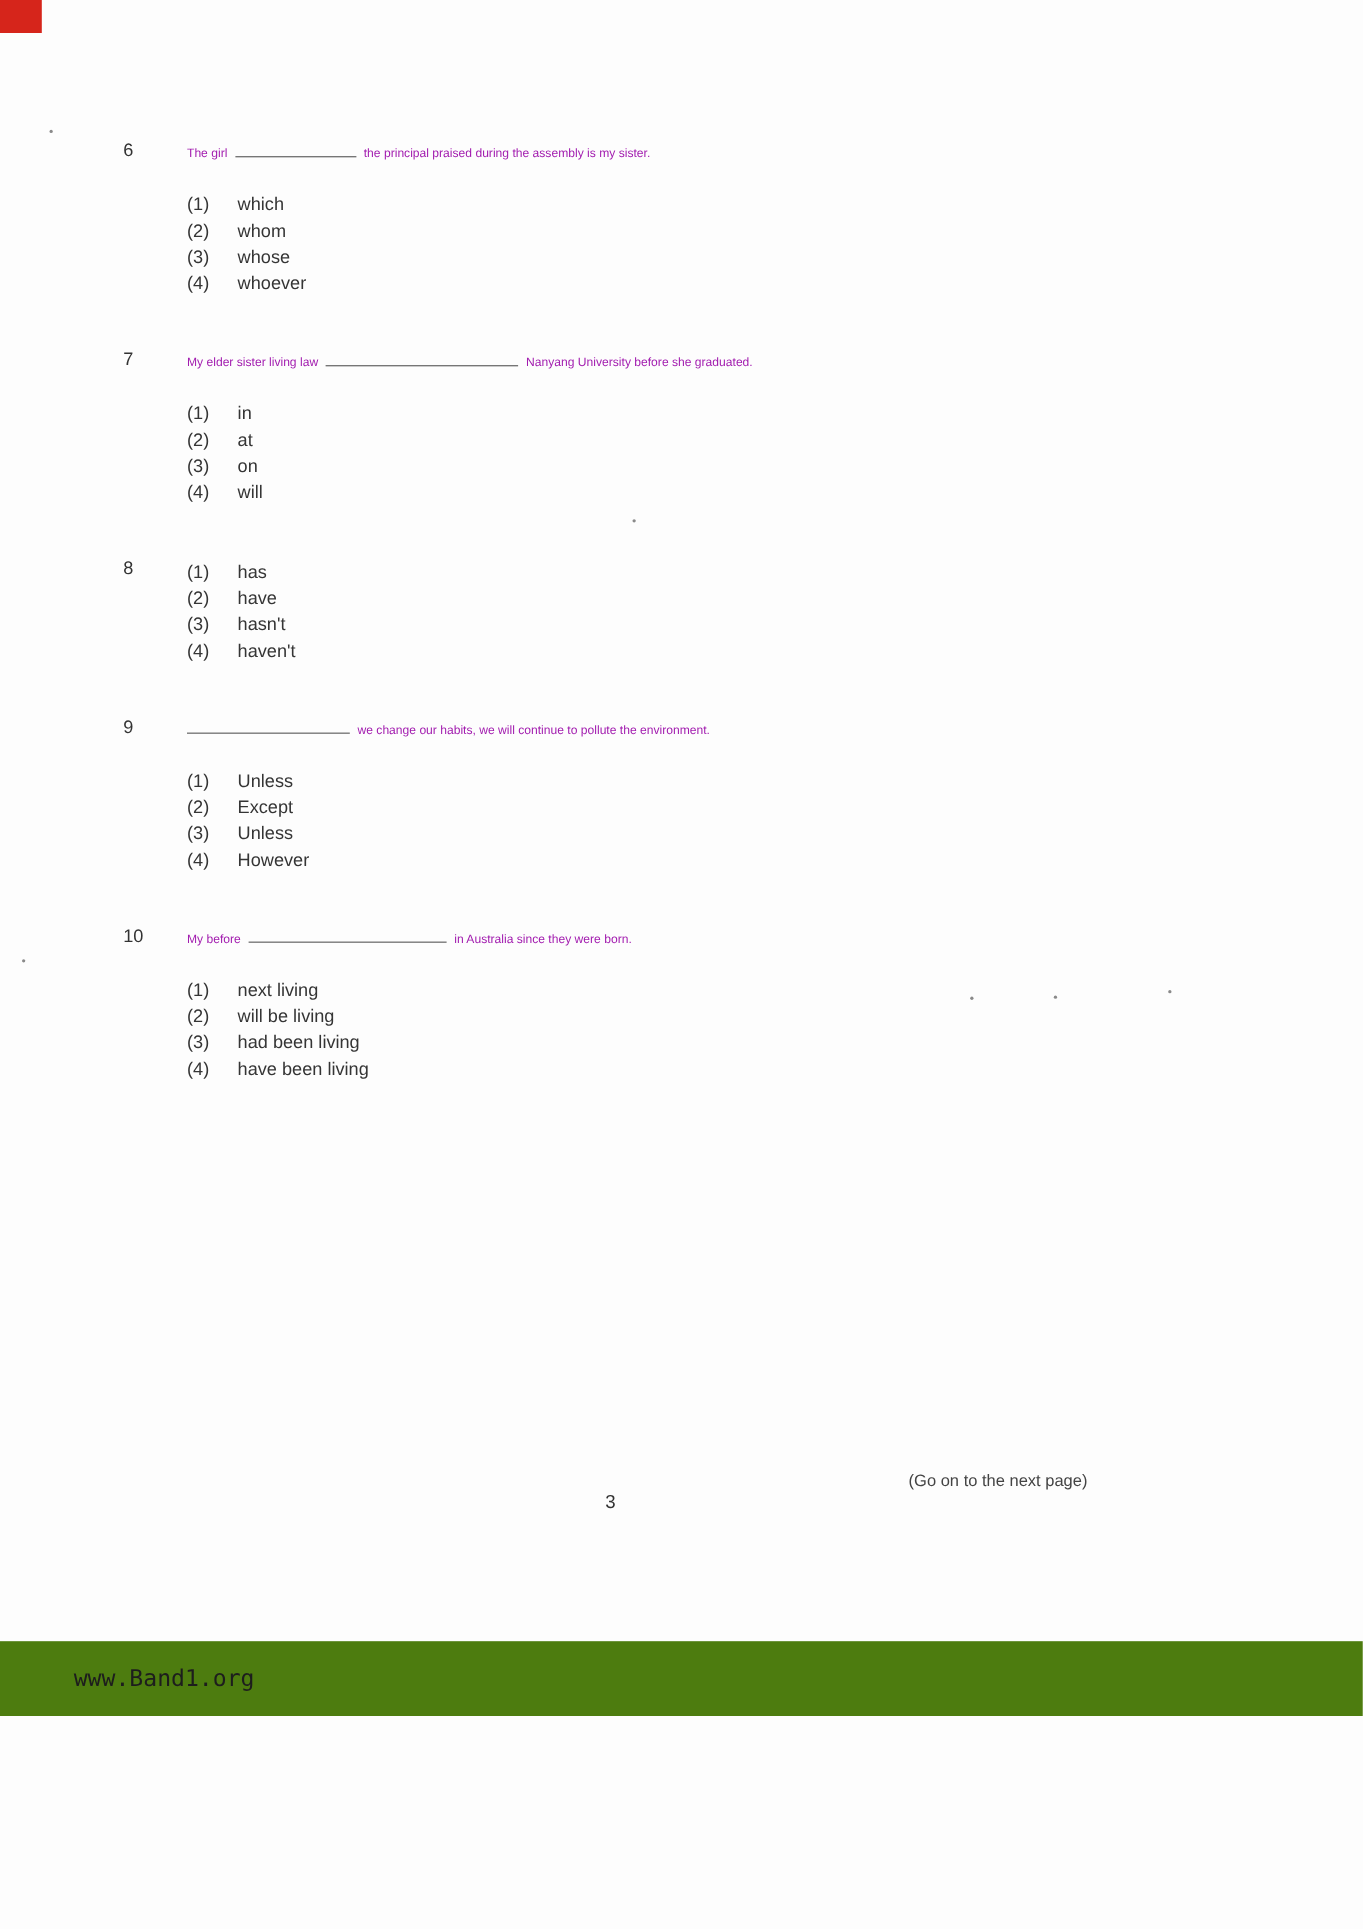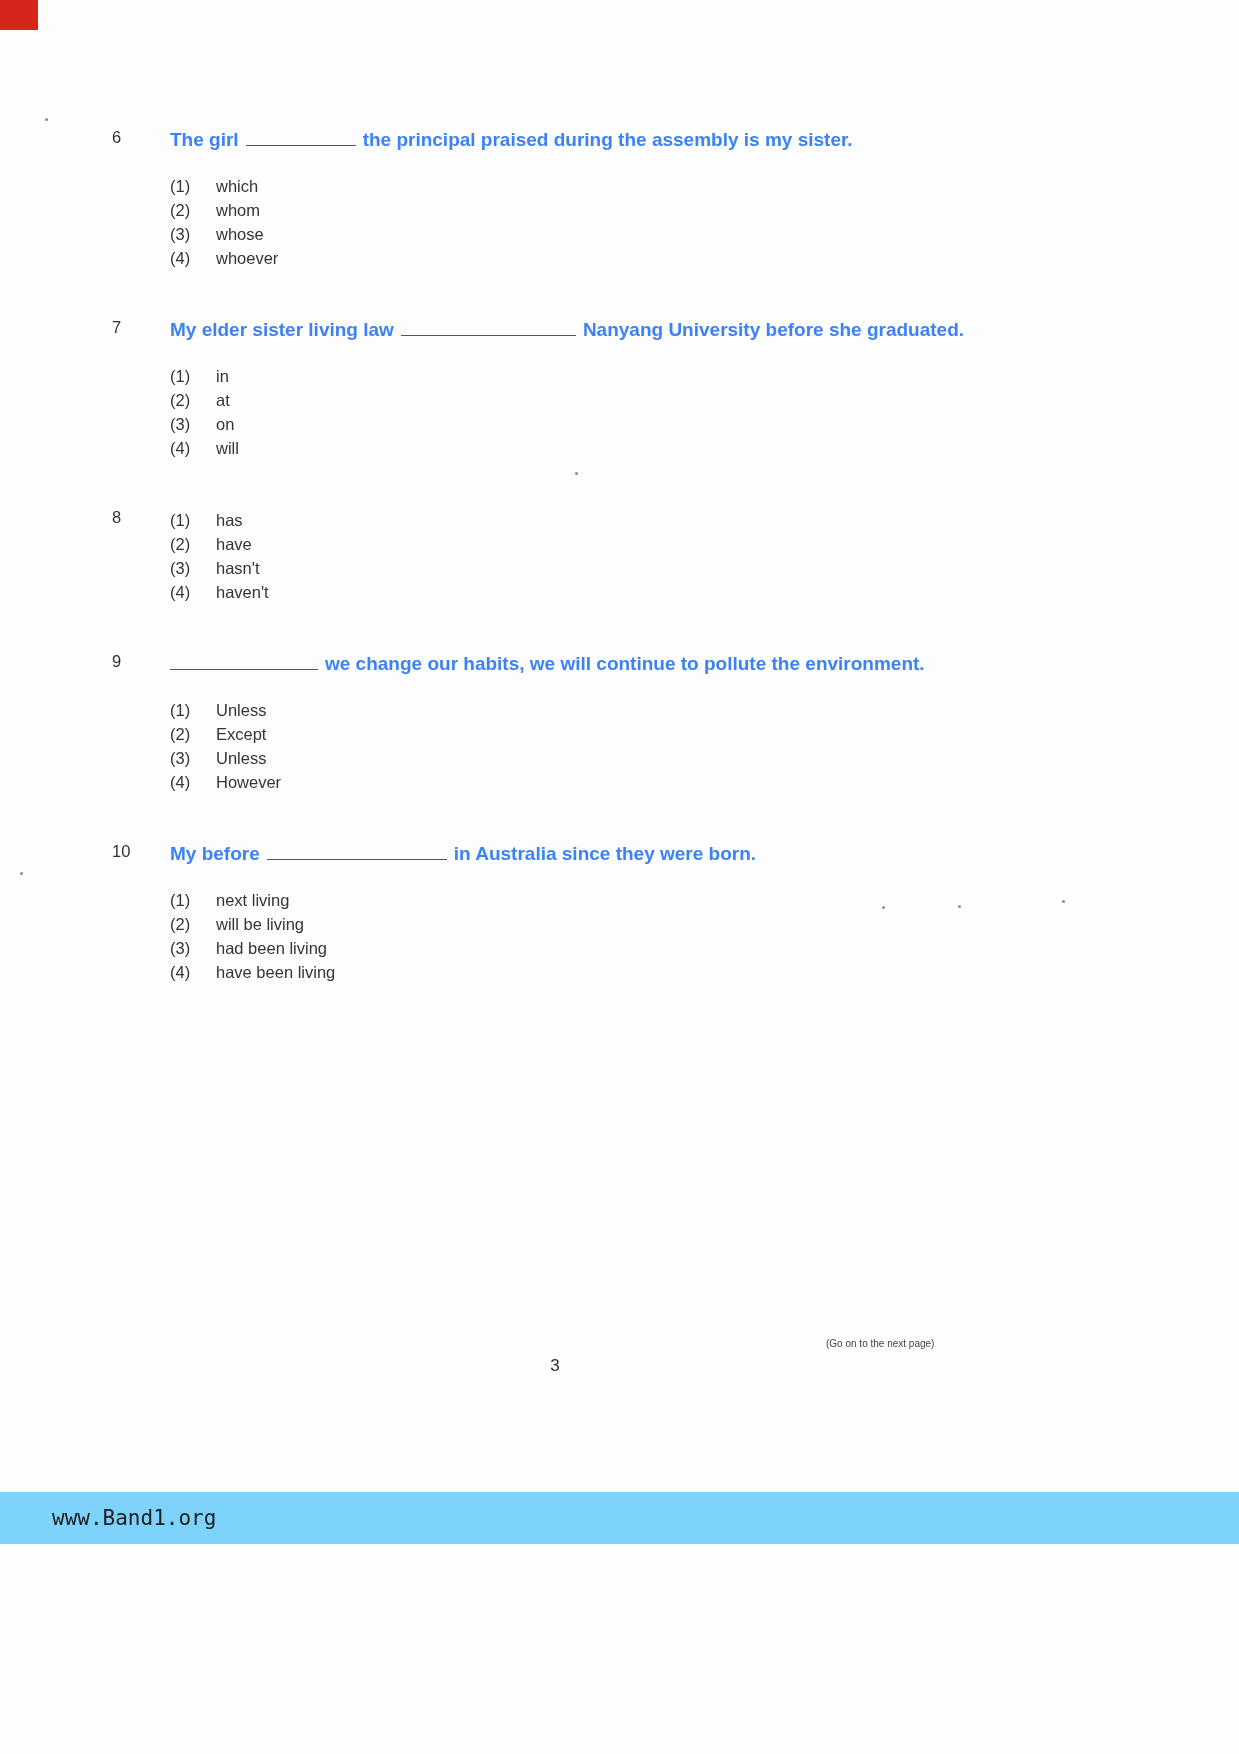--- a/index.html
+++ b/index.html
@@ -27,67 +27,66 @@
   }
   .question { display: flex; margin-bottom: 48px; }
   .q-num {
     width: 58px;
     flex: 0 0 58px;
     font-size: 16.5px;
     color: #333333;
   }
   .q-body { flex: 1; }
   .q-text {
-    font-size: 19px;
+    font-size: 11px;
     line-height: 24px;
     margin-bottom: 22px;
-    color: #3b82f6;
-    font-weight: bold;
+    color: #a21caf;
   }
   .blank {
     display: inline-block;
     border-bottom: 1.5px solid #555555;
     height: 15px;
     vertical-align: baseline;
     margin: 0 7px;
   }
   .options { list-style: none; margin: 0; padding: 0; }
   .options li {
     display: flex;
     font-size: 16.5px;
     line-height: 24px;
     color: #353535;
   }
   .opt-num { width: 46px; flex: 0 0 46px; }
   .footer-note {
     position: absolute;
     top: 1338px;
     left: 826px;
-    font-size: 10px;
+    font-size: 15px;
     color: #444444;
   }
   .page-number {
     position: absolute;
     top: 1356px;
     left: 0;
     width: 1110px;
     text-align: center;
     font-size: 17px;
     color: #333333;
   }
   .watermark-bar {
     position: absolute;
     top: 1492px;
     left: 0;
     width: 100%;
-    height: 52px;
-    background: #7dd3fc;
+    height: 68px;
+    background: #4d7c0f;
     display: flex;
     align-items: center;
-    padding-left: 52px;
+    padding-left: 67px;
   }
   .watermark-text {
     font-family: "DejaVu Sans Mono", monospace;
     font-size: 21px;
     color: #1d1d1d;
   }
   .speck {
     position: absolute;
     background: #8a8a8a;
     border-radius: 50%;

